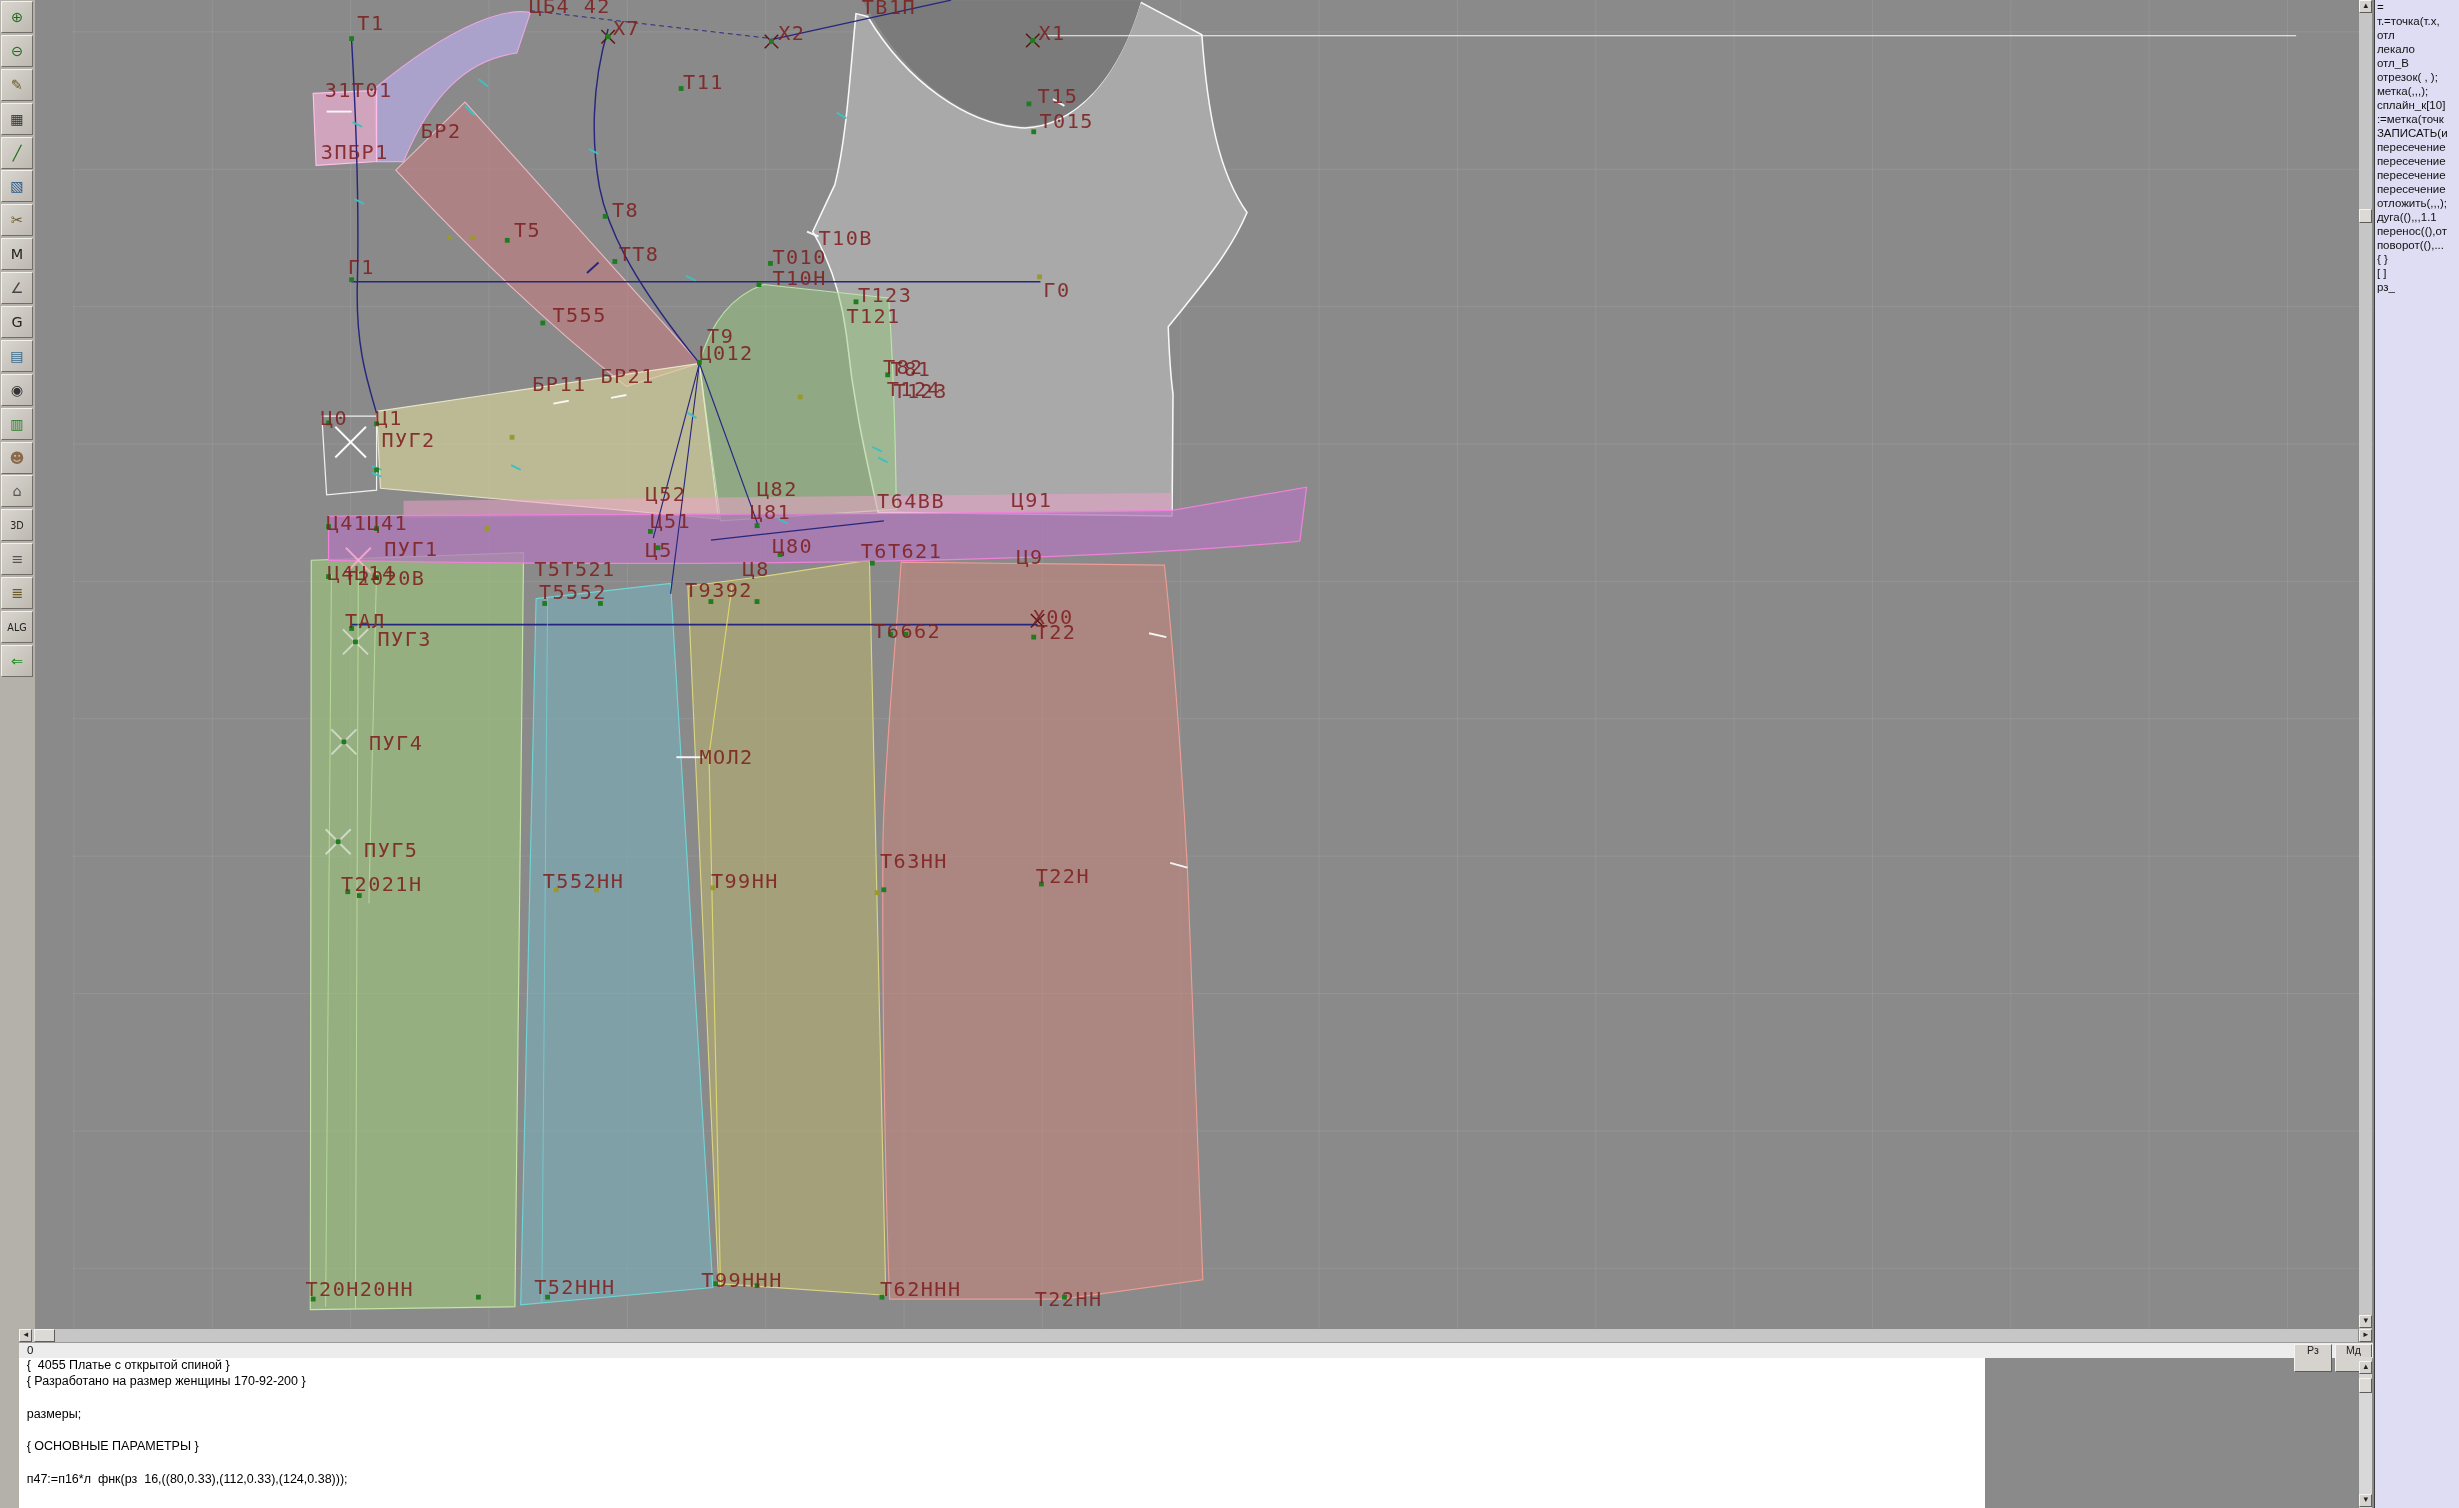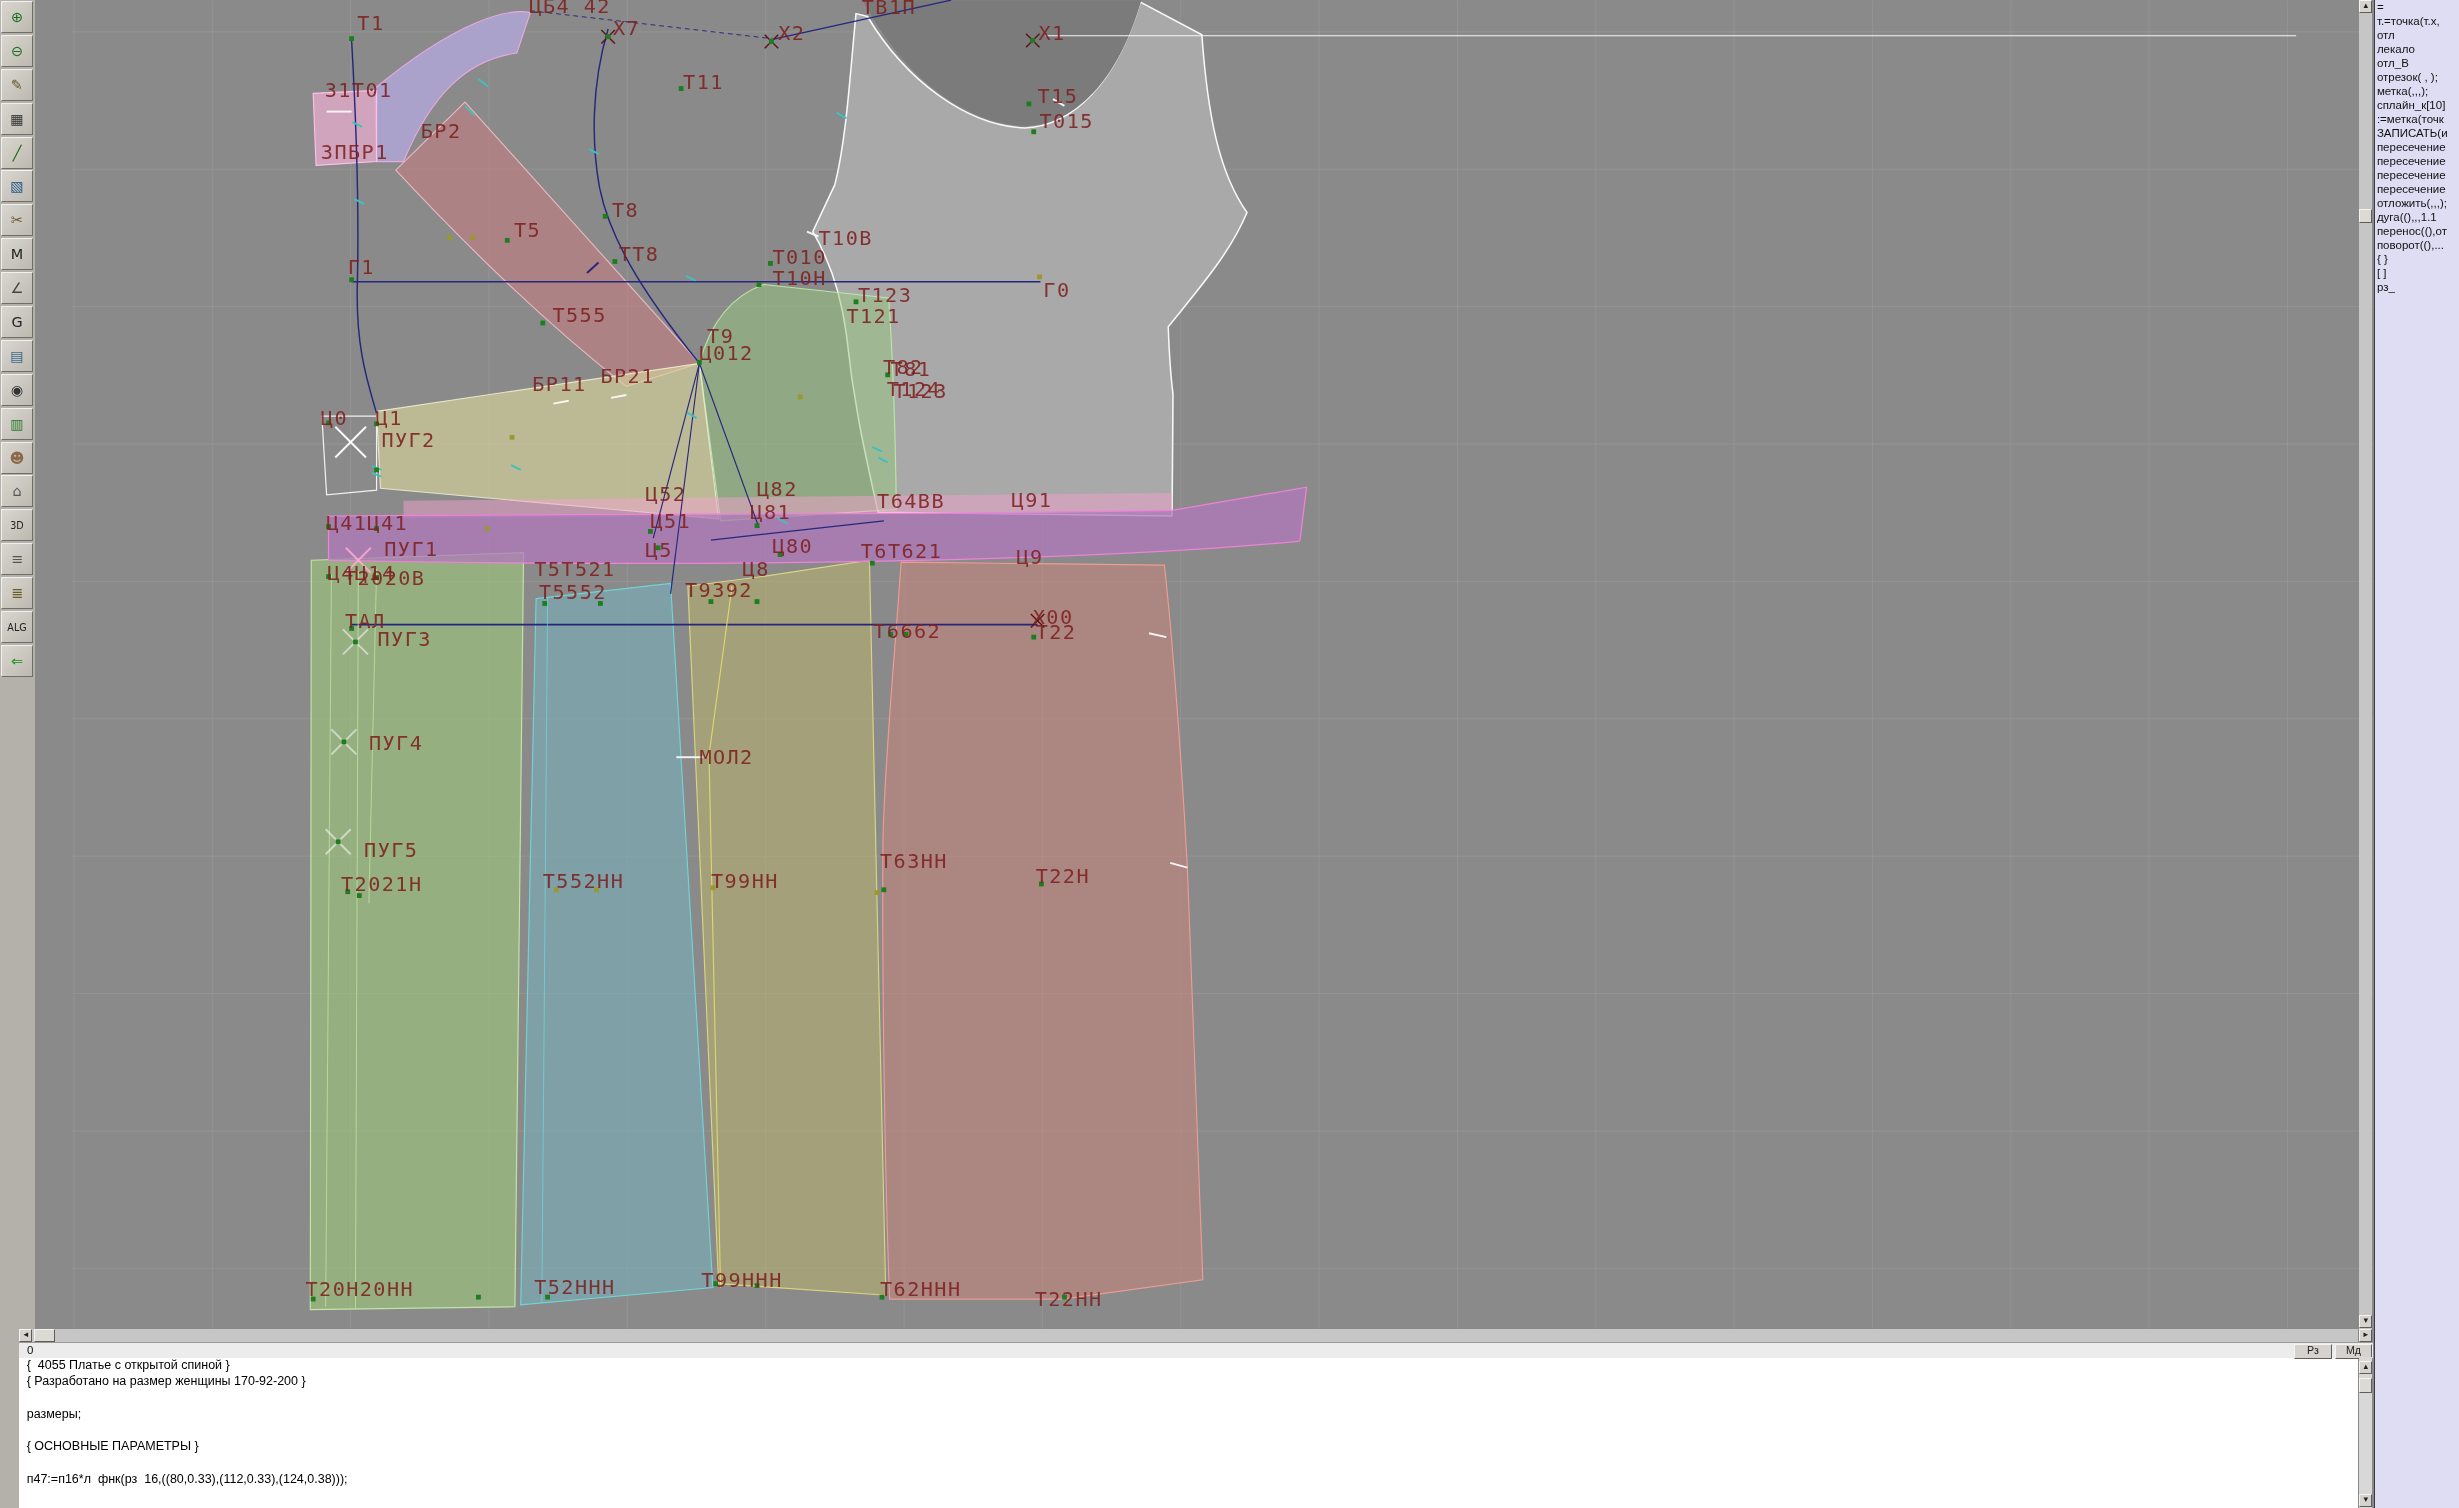--- a/index.html
+++ b/index.html
@@ -18,25 +18,25 @@
   
   .sb{position:absolute;background:#c6c6c6;}
   .sb-btn{position:absolute;width:13.4px;height:13.4px;background:#d6d3ce;border:1px solid;
     border-color:#f4f3f0 #5f5d58 #5f5d58 #f4f3f0;box-sizing:border-box;font-size:7.7px;line-height:10.6px;
     text-align:center;color:#222;cursor:pointer;}
   .sb-thumb{position:absolute;background:#dcdad5;border:1px solid;border-color:#f4f3f0 #5f5d58 #5f5d58 #f4f3f0;box-sizing:border-box;cursor:pointer;}
   
   #status-strip{position:absolute;left:0;top:1342px;width:2373px;height:15.4px;background:#ececec;
     border-top:1px solid #9a9a9a;font-size:11.5px;color:#111;z-index:4;}
   #status-zero{position:absolute;left:27px;top:1px;}
-  .mini-btn{position:absolute;top:1px;height:15px;background:#d6d3ce;border:1px solid;
+  .mini-btn{position:absolute;top:1px;height:28px;background:#d6d3ce;border:1px solid;
     border-color:#f4f3f0 #5f5d58 #5f5d58 #f4f3f0;box-sizing:border-box;font-size:10.6px;
     text-align:center;line-height:11.5px;color:#222;cursor:pointer;}
   
-  #console{position:absolute;left:19px;top:1357px;width:2339px;height:151px;background:#ffffff;
+  #console{position:absolute;left:19px;top:1357px;width:1966px;height:151px;background:#ffffff;
     font-size:12.5px;color:#000;z-index:3;}
   .console-line{height:16.3px;line-height:16.3px;white-space:pre;padding-left:7.7px;}
   
   #cmd-panel{position:absolute;left:2374px;top:0;width:86px;height:1508px;background:#dfddf3;
     border-left:1.9px solid #3c3c3c;box-sizing:border-box;z-index:6;overflow:hidden;}
   .cmd-line{height:14px;line-height:14px;font-size:11.5px;color:#101010;white-space:pre;
     padding-left:1.9px;overflow:hidden;cursor:pointer;}
   svg text{font-family:"DejaVu Sans Mono",monospace;}
 </style>
 </head>

